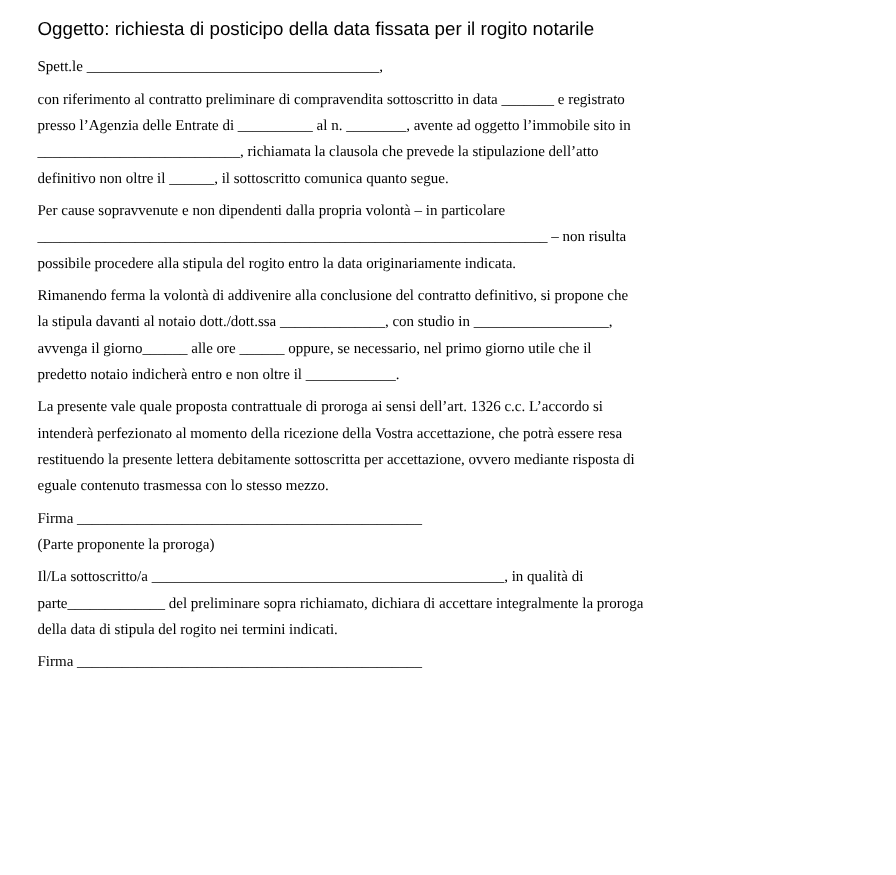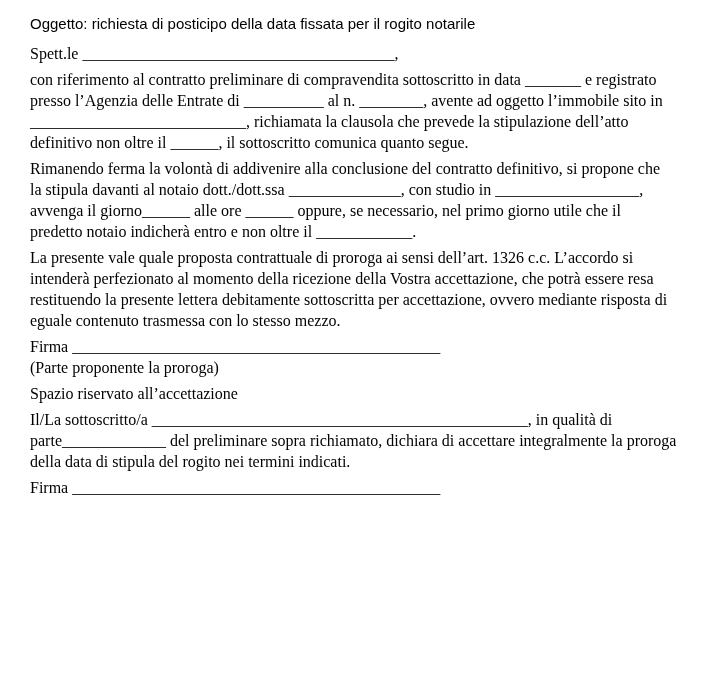--- a/index.html
+++ b/index.html
@@ -19,21 +19,21 @@
   }
   .subject {
     font-family: "Liberation Sans", "DejaVu Sans", sans-serif;
     font-size: 15px;
     line-height: 21px;
     margin: 0 0 9px 0;
     white-space: pre-wrap;
   }
   .para {
     font-family: "Liberation Serif", "DejaVu Serif", serif;
-    font-size: 16px;
+    font-size: 12px;
     line-height: 21px;
     margin: 0 0 5px 0;
     white-space: pre-wrap;
     letter-spacing: 0;
   }
   .para.gap-after {
     margin-bottom: 9px;
   }
 </style>
 </head>
@@ -43,37 +43,39 @@
 
   <div class="subject">Oggetto: richiesta di posticipo della data fissata per il rogito notarile</div>
 
   <div class="para">Spett.le _______________________________________,</div>
 
   <div class="para">con riferimento al contratto preliminare di compravendita sottoscritto in data _______ e registrato
 presso l’Agenzia delle Entrate di __________ al n. ________, avente ad oggetto l’immobile sito in
 ___________________________, richiamata la clausola che prevede la stipulazione dell’atto
 definitivo non oltre il ______, il sottoscritto comunica quanto segue.</div>
 
+  <div class="para">Per cause sopravvenute e non dipendenti dalla propria volontà – in particolare
+____________________________________________________________________ – non risulta
+possibile procedere alla stipula del rogito entro la data originariamente indicata.</div>
 
   <div class="para">Rimanendo ferma la volontà di addivenire alla conclusione del contratto definitivo, si propone che
 la stipula davanti al notaio dott./dott.ssa ______________, con studio in __________________,
 avvenga il giorno______ alle ore ______ oppure, se necessario, nel primo giorno utile che il
 predetto notaio indicherà entro e non oltre il ____________.</div>
 
   <div class="para">La presente vale quale proposta contrattuale di proroga ai sensi dell’art. 1326 c.c. L’accordo si
 intenderà perfezionato al momento della ricezione della Vostra accettazione, che potrà essere resa
 restituendo la presente lettera debitamente sottoscritta per accettazione, ovvero mediante risposta di
 eguale contenuto trasmessa con lo stesso mezzo.</div>
 
 
 
   <div class="para">Firma ______________________________________________
 (Parte proponente la proroga)</div>
 
-  <div class="para">Spazio riservato all’accettazione</div>
 
   <div class="para">Il/La sottoscritto/a _______________________________________________, in qualità di
 parte_____________ del preliminare sopra richiamato, dichiara di accettare integralmente la proroga
 della data di stipula del rogito nei termini indicati.</div>
 
 
   <div class="para">Firma ______________________________________________</div>
 
 </div>
 

